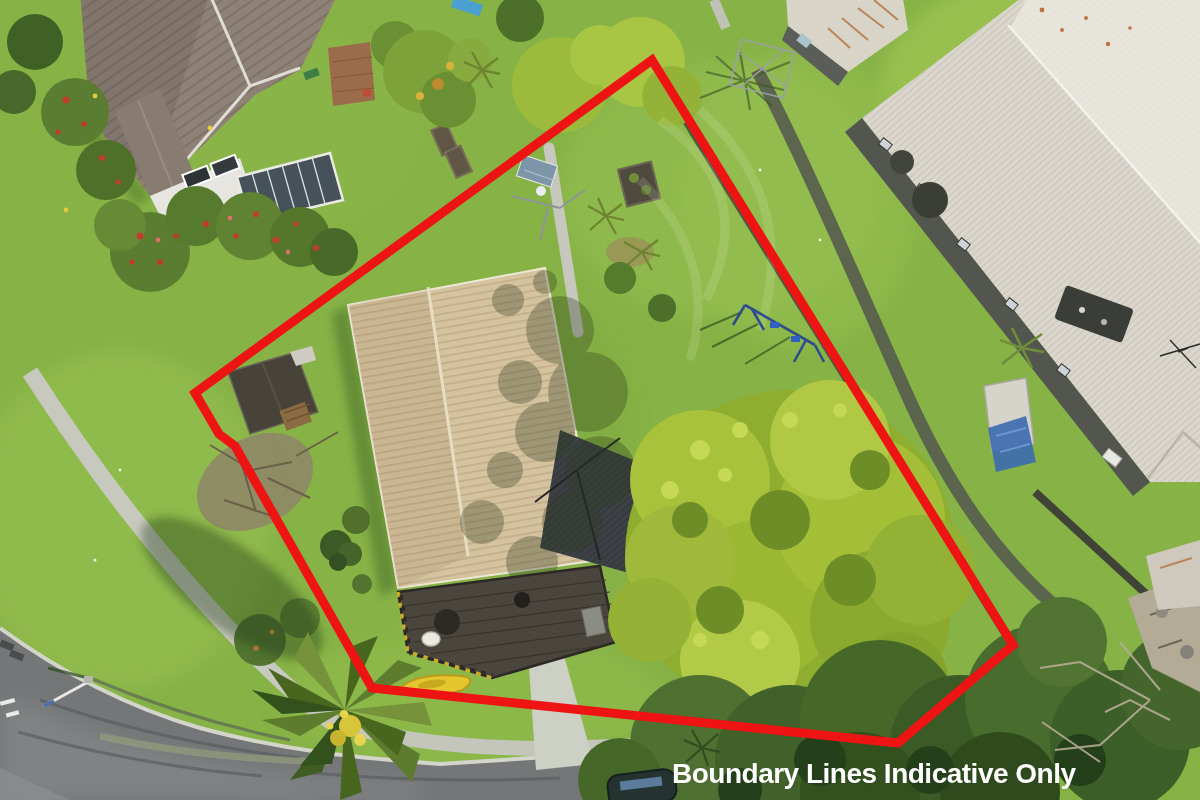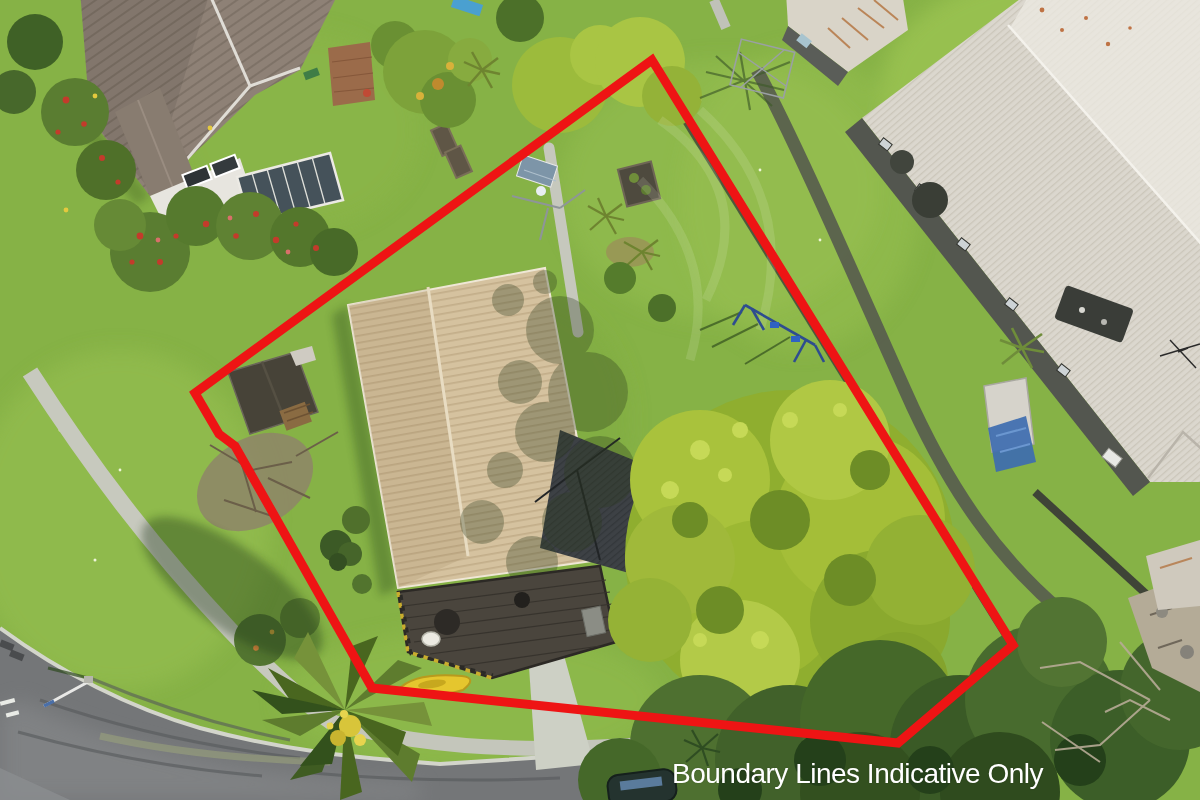--- a/index.html
+++ b/index.html
@@ -1,20 +1,20 @@
 <!DOCTYPE html>
 <html><head>
 <meta charset="utf-8">
 <style>
   html,body{margin:0;padding:0;background:#222;}
   .stage{position:relative;width:1200px;height:800px;overflow:hidden;background:#86b246;font-family:"Liberation Sans",sans-serif;}
   .stage svg{position:absolute;left:0;top:0;}
   .caption{
     position:absolute;left:672px;top:758px;
-    font-size:28px;font-weight:normal;letter-spacing:-0.5px;
+    font-size:28px;font-weight:bold;letter-spacing:-0.5px;
     color:#ffffff;white-space:nowrap;
     text-shadow:0 0 2px rgba(0,0,0,0.18);
   }
 </style>
 </head>
 <body>
 
 <div class="stage">
 <svg width="1200" height="800" viewBox="0 0 1200 800">
   <defs>

